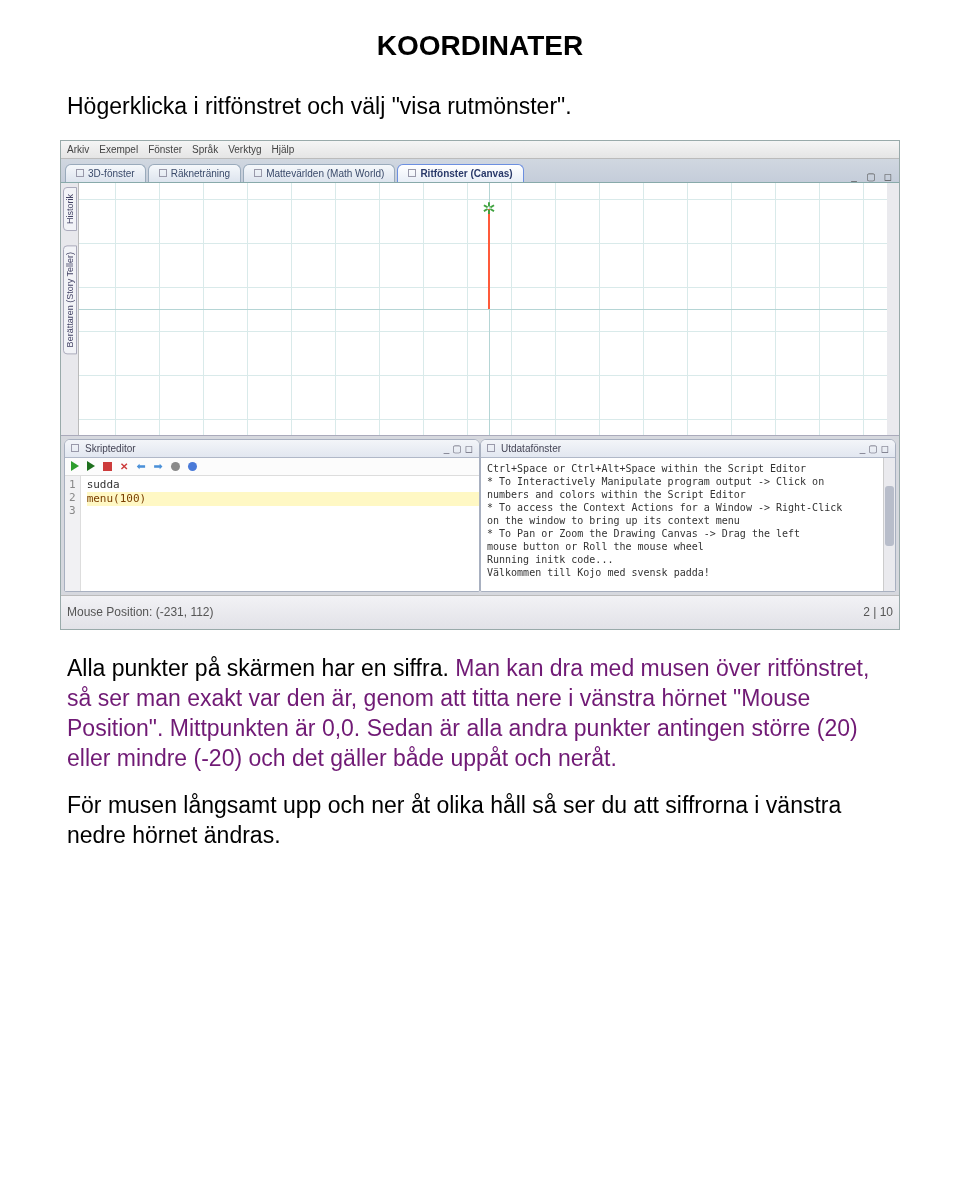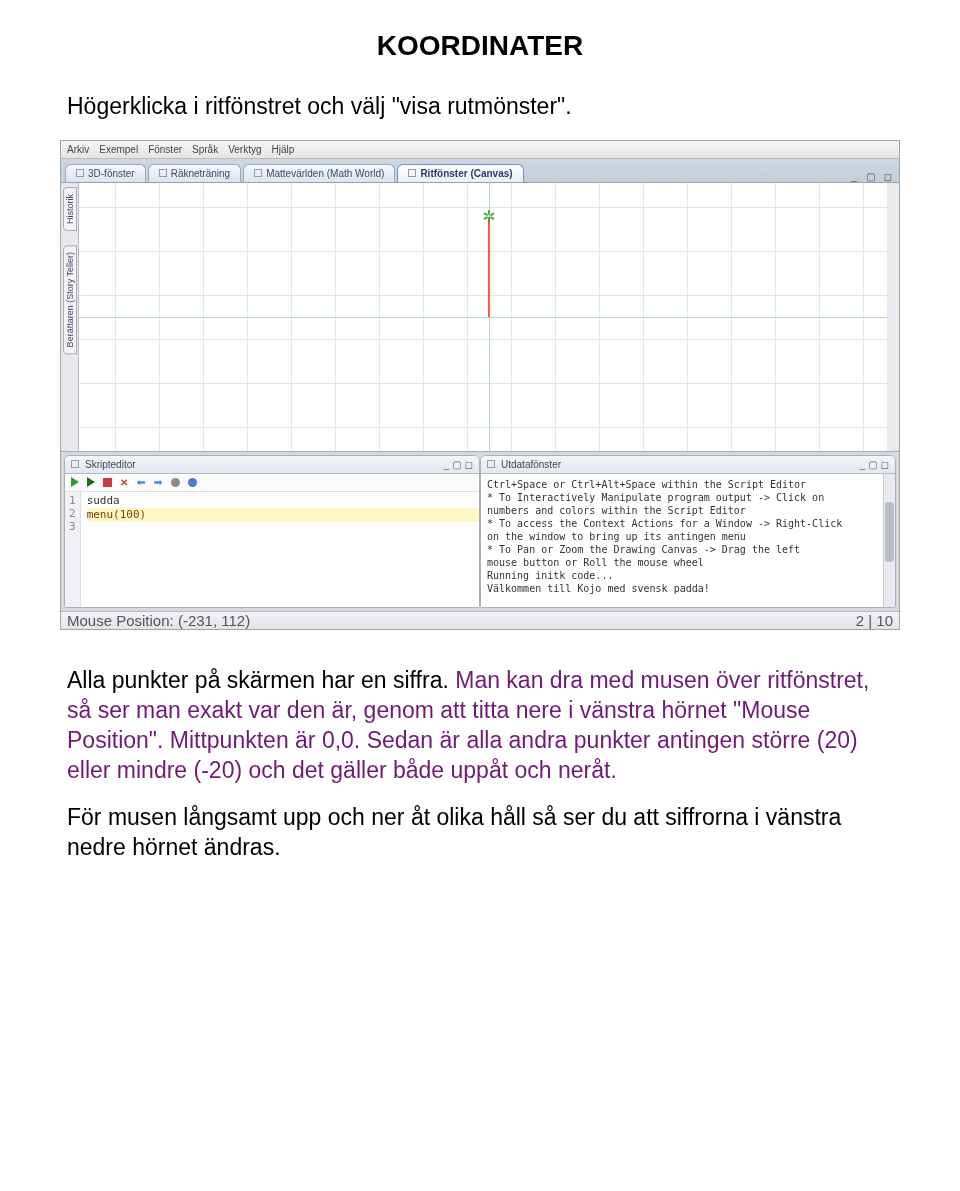--- a/index.html
+++ b/index.html
@@ -24,21 +24,21 @@
     line-height: 1.3;
     margin: 18px 7px;
     color: #000;
   }
   
   .app-shot {
     width: 100%;
     height: 490px;
     background: #e0e0e0;
     border: 1px solid #9aa;
-    margin: 12px 0 36px 0;
+    margin: 12px 0 24px 0;
     position: relative;
     display: flex;
     flex-direction: column;
     font-size: 10px;
     color: #333;
   }
   .menubar {
     background: linear-gradient(#f5f5f5, #e5e5e5);
     height: 18px;
     display: flex;
@@ -237,26 +237,26 @@
   }
   .out-scroll {
     position:absolute; right:0; top:0; bottom:0; width:12px; background:#eaeaee;
     border-left:1px solid #ccc;
   }
   .out-scroll .thumb {
     position:absolute; left:1px; right:1px; top:28px; height:60px;
     background:#b8bdca; border-radius:3px;
   }
   .statusbar {
-    height:18px;
+    height:34px;
     background: linear-gradient(#f2f2f5,#e2e2e8);
     border-top:1px solid #bbb;
     display:flex;
     align-items:center;
-    font-size:15px;
+    font-size:12px;
     color:#555;
     padding:0 6px;
   }
   .statusbar .right { margin-left:auto;}
 </style>
 </head>
 <body>
 
 <div class="page">
   <div class="doc-title">KOORDINATER</div>
@@ -352,21 +352,21 @@
             <span>_</span>
             <span>▢</span>
             <span>◻</span>
           </div>
         </div>
         <div class="output-body">
           <div>Ctrl+Space or Ctrl+Alt+Space within the Script Editor</div>
           <div>* To Interactively Manipulate program output   -&gt;  Click on</div>
           <div>numbers and colors within the Script Editor</div>
           <div>* To access the Context Actions for a Window   -&gt;  Right-Click</div>
-          <div>on the window to bring up its antingen menu</div>
+          <div>on the window to bring up its context menu</div>
           <div>* To Pan or Zoom the Drawing Canvas             -&gt;  Drag the left</div>
           <div>mouse button or Roll the mouse wheel</div>
           <div></div>
           <div>Running initk code...</div>
           <div>Välkommen till Kojo med svensk padda!</div>
           <div class="out-scroll">
               <div class="thumb"></div>
             </div>
         </div>
       </div>

